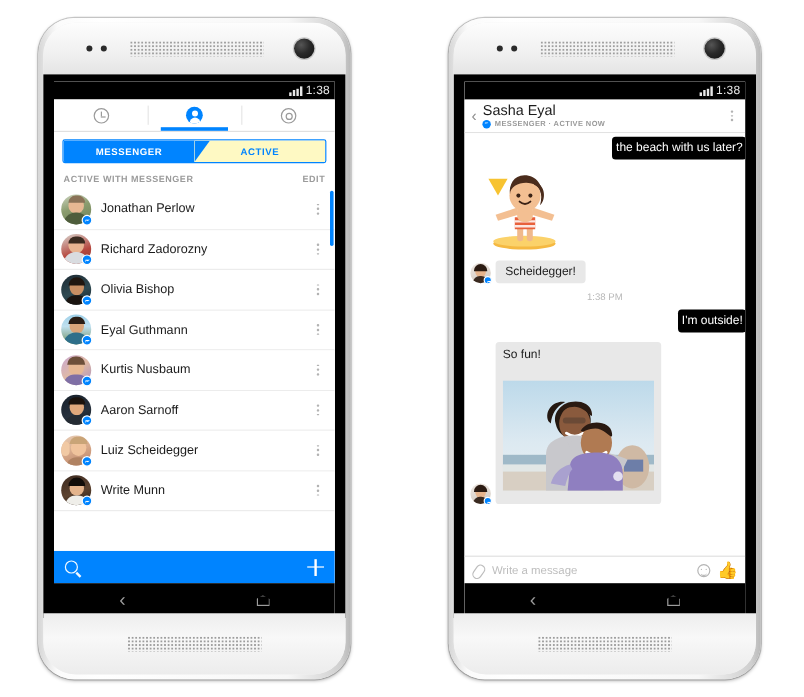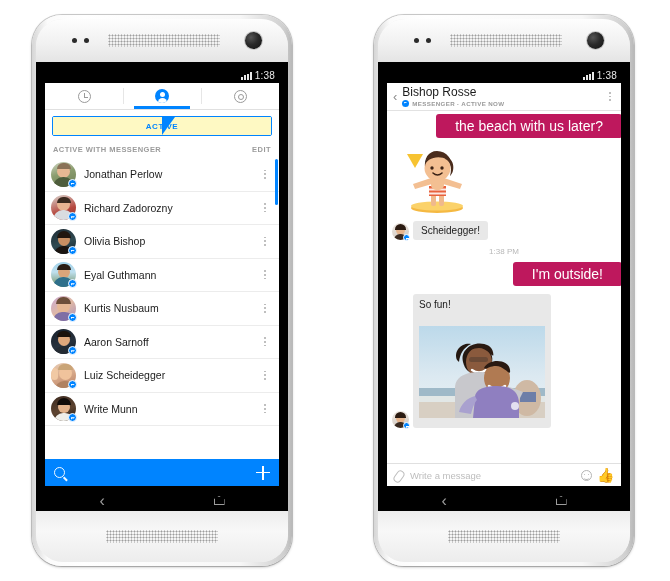--- a/index.html
+++ b/index.html
@@ -189,22 +189,22 @@
   .chat-title { font-size: 12px; color: #1c1c1c; line-height: 1.05; }
   .chat-sub { display: flex; align-items: center; gap: 3px; margin-top: 1px; }
   .mini-badge { width: 7px; height: 7px; border-radius: 50%; background: #0084ff; position: relative; }
   .mini-badge::after{content:'';position:absolute;left:1.5px;top:2.2px;width:3.5px;height:2.2px;background:#fff;
      clip-path: polygon(0 0,100% 0,55% 55%,28% 35%,0 100%);}
   .chat-sub span { font-size: 6.2px; color: #9a9a9a; letter-spacing: 0.35px; font-weight: bold; }
 
   .thread { position: absolute; top: 43px; left: 0; right: 0; bottom: 52px; background: #fff; overflow: hidden; padding: 0 0 0 0; }
 
   .bubble-out {
-    background: #be185d; color: #fff; font-size: 14px;
-    padding: 4px 19px; border-radius: 3px; position: relative;
+    background: #000000; color: #fff; font-size: 10px;
+    padding: 4px 3px; border-radius: 3px; position: relative;
     display: inline-block; max-width: 95%;
   }
   .bubble-out::after {
     content:''; position:absolute; right:-4px; top:6px;
     border-top: 4px solid transparent; border-bottom: 4px solid transparent;
     border-left: 5px solid #0084ff;
   }
   .row-out { display: flex; justify-content: flex-end; padding: 3px 4px 3px 0; }
 
   .row-in { display: flex; align-items: flex-end; gap: 4px; padding: 3px 6px 3px 5px; }
@@ -274,20 +274,21 @@
               <div class="tab active">
                 <span class="ic-person"></span>
               </div>
               <div class="tab">
                 <span class="ic-gear"></span>
               </div>
             </div>
 
             <div class="segwrap">
               <div class="segment">
+                <div class="seg on">MESSENGER</div>
                 <div class="seg-wedge"></div>
                 <div class="seg off">ACTIVE</div>
               </div>
             </div>
 
             <div class="listhead">
               <span>ACTIVE WITH MESSENGER</span>
               <span class="edit">EDIT</span>
             </div>
 
@@ -472,21 +473,21 @@
                 <i></i>
                 <i></i>
                 <i></i>
               </span>
             <span class="clock">1:38</span>
           </div>
 
           <div class="chat-head">
             <span class="chev-l">‹</span>
             <div class="chat-title-wrap">
-              <div class="chat-title">Bishop Rosse</div>
+              <div class="chat-title">Sasha Eyal</div>
               <div class="chat-sub">
                 <span class="mini-badge"></span>
                 <span>MESSENGER · ACTIVE NOW</span>
               </div>
             </div>
             <div class="dots">
                 <i></i>
                 <i></i>
                 <i></i>
               </div>

